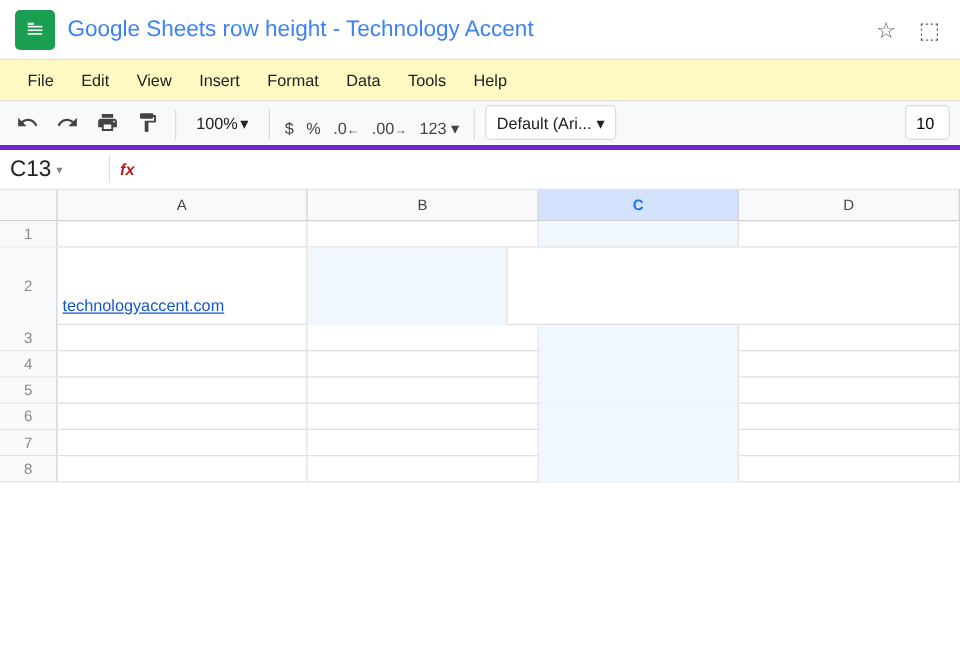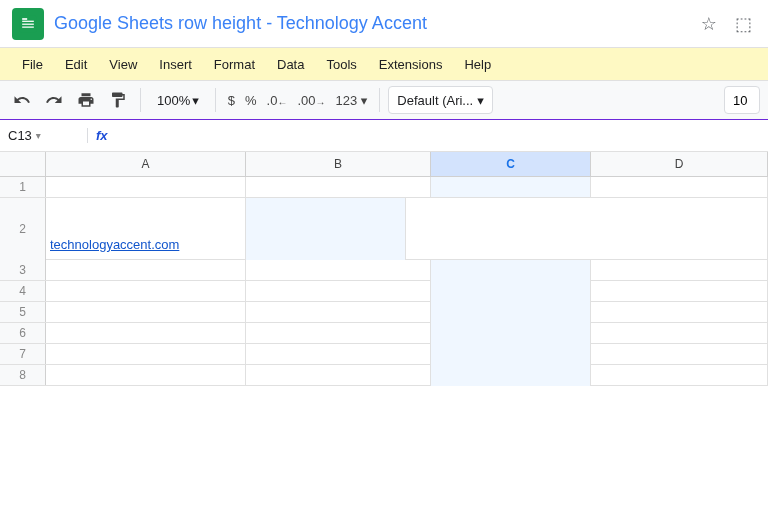--- a/index.html
+++ b/index.html
@@ -52,25 +52,25 @@
       font-size: 13px;
       color: #202124;
       padding: 4px 10px;
       border-radius: 4px;
       cursor: pointer;
     }
 
     
     .toolbar {
       display: flex;
-      align-items: center;
+      align-items: flex-end;
       padding: 4px 8px;
       background: #f8f9fa;
       border-top: 1px solid #e0e0e0;
-      border-bottom: 1px solid #6d28d9;
+      border-bottom: 4px solid #6d28d9;
       height: 40px;
       gap: 4px;
     }
     .toolbar-btn {
       display: flex; align-items: center; justify-content: center;
       width: 28px; height: 28px;
       border-radius: 4px;
       cursor: pointer;
       color: #444;
       font-size: 15px;
@@ -131,22 +131,22 @@
       background: #fff;
       gap: 8px;
     }
     .cell-ref {
       display: flex; align-items: center;
       border-right: 1px solid #dadce0;
       padding-right: 8px;
       gap: 4px;
       min-width: 80px;
     }
-    .cell-ref-text { font-size: 13px; color: #202124; }
-    .formula-icon { color: #1d4ed8; font-size: 13px; font-style: italic; font-weight: bold; text-align: center; }
+    .cell-ref-text { font-size: 18px; color: #202124; }
+    .formula-icon { color: #b91c1c; font-size: 13px; font-style: italic; font-weight: bold; text-align: center; }
     .formula-input { flex: 1; font-size: 13px; color: #202124; border: none; outline: none; }
 
     
     .sheet-container {
       display: flex;
       flex-direction: column;
       height: calc(523px - 48px - 32px - 40px - 32px);
       overflow: hidden;
     }
 
@@ -239,21 +239,20 @@
 </div>
 
 <div class="menu-bar">
   <span class="menu-item">File</span>
   <span class="menu-item">Edit</span>
   <span class="menu-item">View</span>
   <span class="menu-item">Insert</span>
   <span class="menu-item">Format</span>
   <span class="menu-item">Data</span>
   <span class="menu-item">Tools</span>
-  <span class="menu-item">Extensions</span>
   <span class="menu-item">Help</span>
 </div>
 
 <div class="toolbar">
   <div class="toolbar-btn" title="Undo">
     <svg width="18" height="18" viewBox="0 0 24 24" fill="#444">
         <path d="M12.5 8c-2.65 0-5.05.99-6.9 2.6L2 7v9h9l-3.62-3.62c1.39-1.16 3.16-1.88 5.12-1.88 3.54 0 6.55 2.31 7.6 5.5l2.37-.78C21.08 11.03 17.15 8 12.5 8z"></path>
       </svg>
   </div>
   <div class="toolbar-btn" title="Redo">

